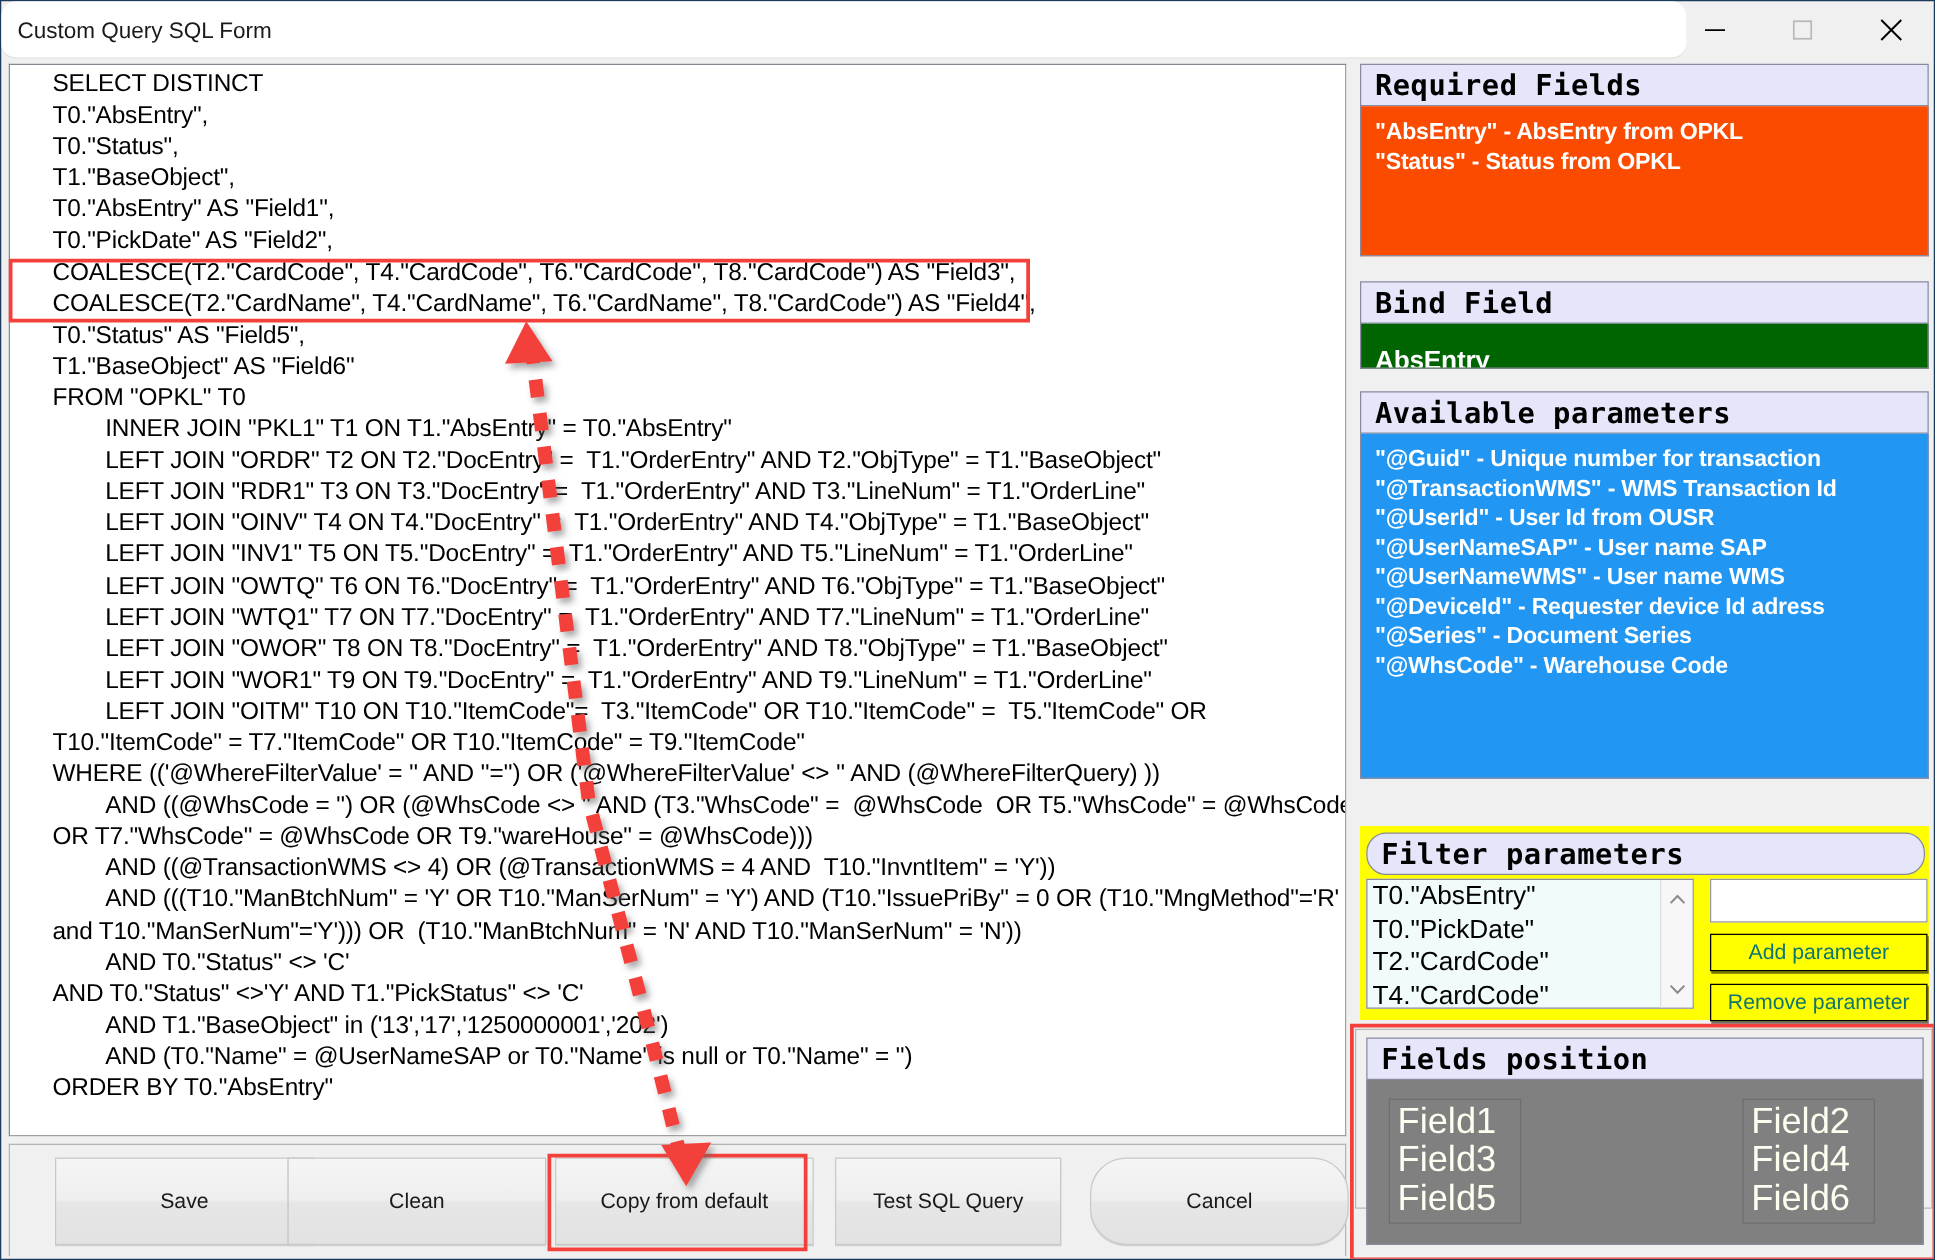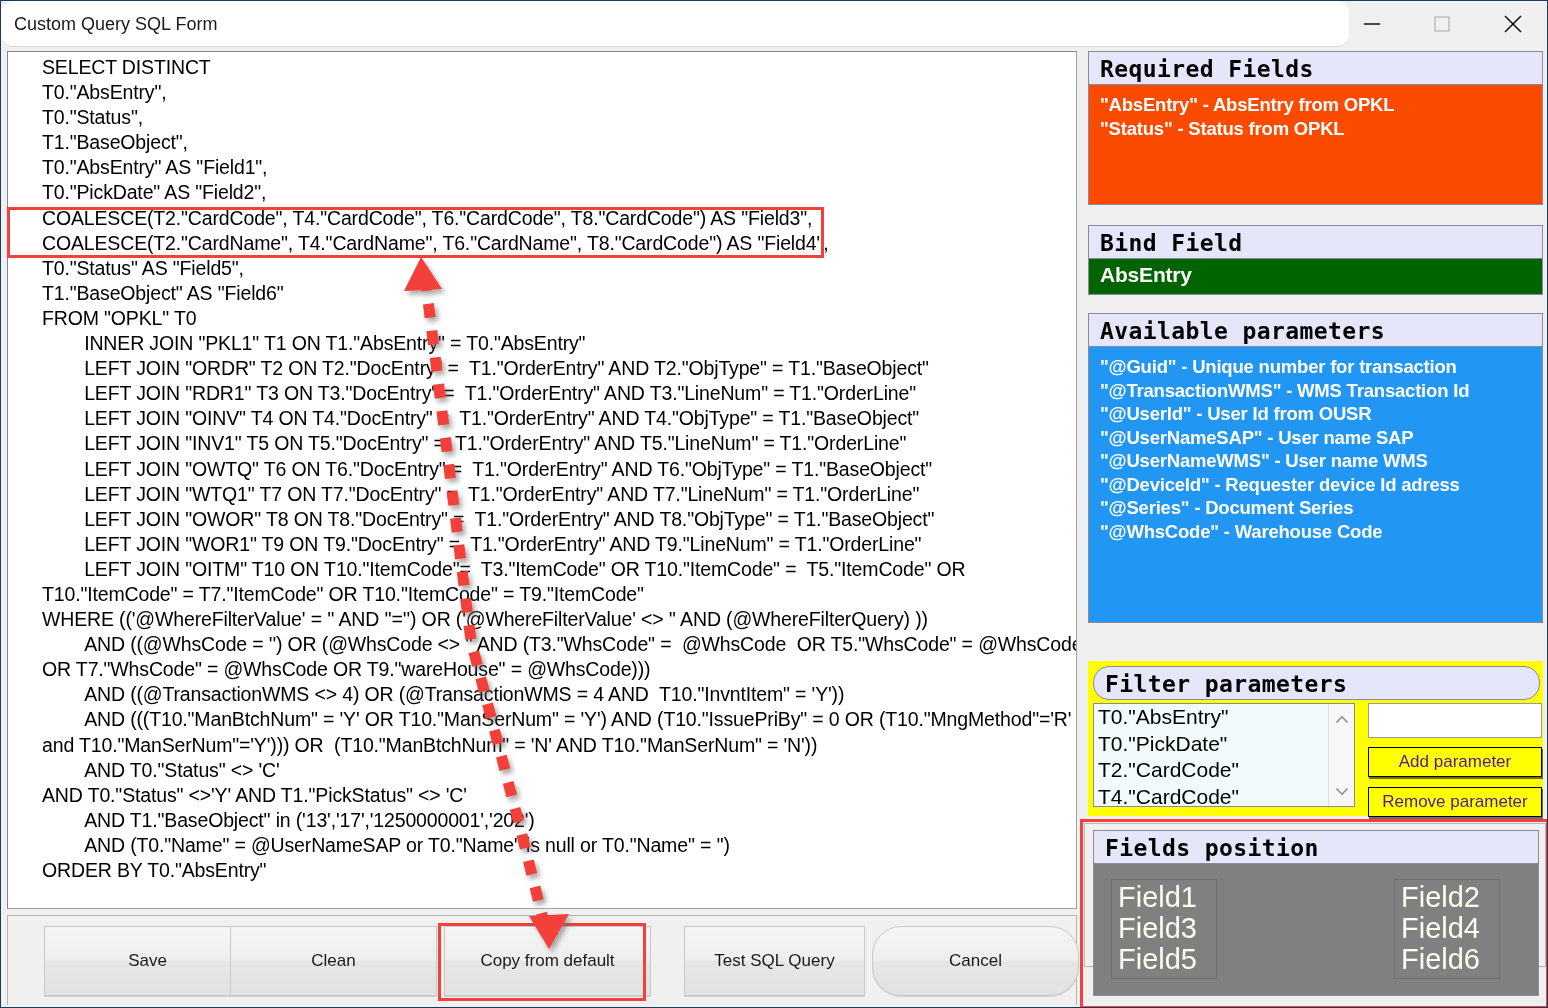--- a/index.html
+++ b/index.html
@@ -104,21 +104,21 @@
     color: #1a1a1a;
     display: flex;
     align-items: center;
     justify-content: center;
     cursor: default;
     box-shadow: 0 1px 0 #d0d0d0;
   }
   #btn-save  { left: 8px;   width: 207px; margin-left: 28px; }
   #btn-clean { left: 222px; width: 207px; }
   #btn-copy  { left: 436px; width: 207px; }
-  #btn-test  { left: 676px; width: 181px; }
+  #btn-test  { left: 660px; width: 181px; }
   #btn-cancel{ left: 864px; width: 207px; border-radius: 29px; }
 
   
   .panel {
     position: absolute;
     box-sizing: border-box;
   }
   .panel-head {
     background: #e6e6fa;
     border: 1px solid #8a8a9e;
@@ -146,21 +146,21 @@
     overflow: hidden;
     letter-spacing: -0.2px;
   }
 
   
   #panel-required { left: 1087px; top: 50px; width: 455px; }
   #required-body { background: #fa4b00; height: 120px; }
 
   
   #panel-bind { left: 1087px; top: 224px; width: 455px; }
-  #bind-body { background: #006400; height: 36px; padding-top: 4px; font-size: 21px; }
+  #bind-body { background: #006400; height: 36px; padding-top: 18px; font-size: 21px; }
 
   
   #panel-params { left: 1087px; top: 312px; width: 455px; }
   #params-body { background: #2196f3; height: 276px; }
 
   
   #panel-filter {
     left: 1087px; top: 660px; width: 455px; height: 155px;
     background: #ffff00;
     border: 2px solid #ffff00;
@@ -216,21 +216,21 @@
   .yellow-btn {
     position: absolute;
     left: 278px;
     width: 174px;
     height: 30px;
     background: #ffff00;
     border: 1px solid #000000;
     box-sizing: border-box;
     font-family: "Liberation Sans", sans-serif;
     font-size: 17px;
-    color: #4c1d95;
+    color: #0f766e;
     display: flex;
     align-items: center;
     justify-content: center;
     cursor: default;
     box-shadow: 1px 2px 0 rgba(0,0,0,0.55);
     text-align: right;
   }
   #btn-add-param { top: 84px; }
   #btn-remove-param { top: 124px; }
 

